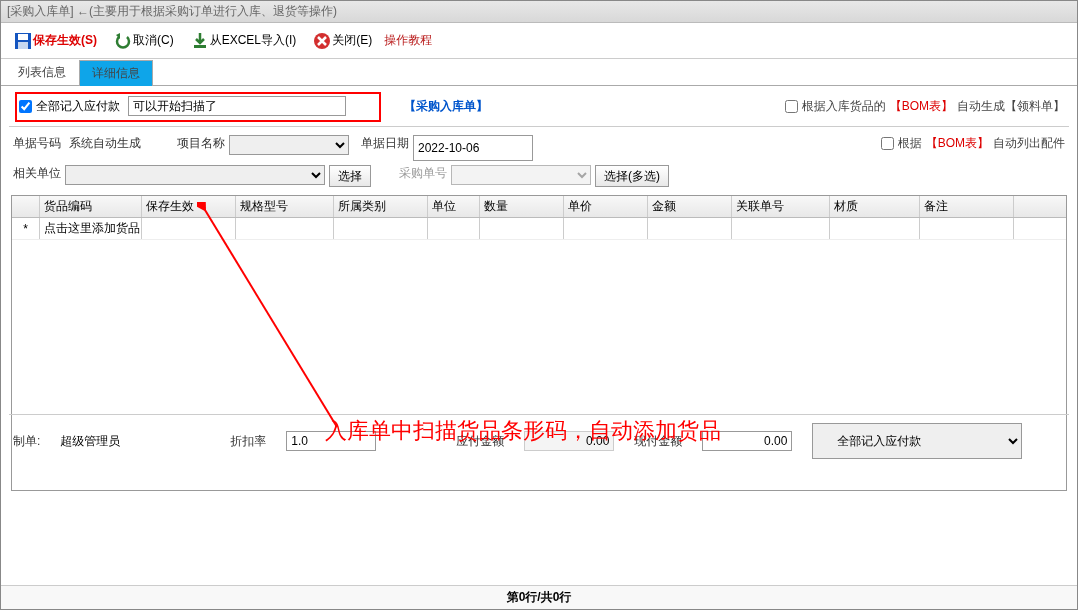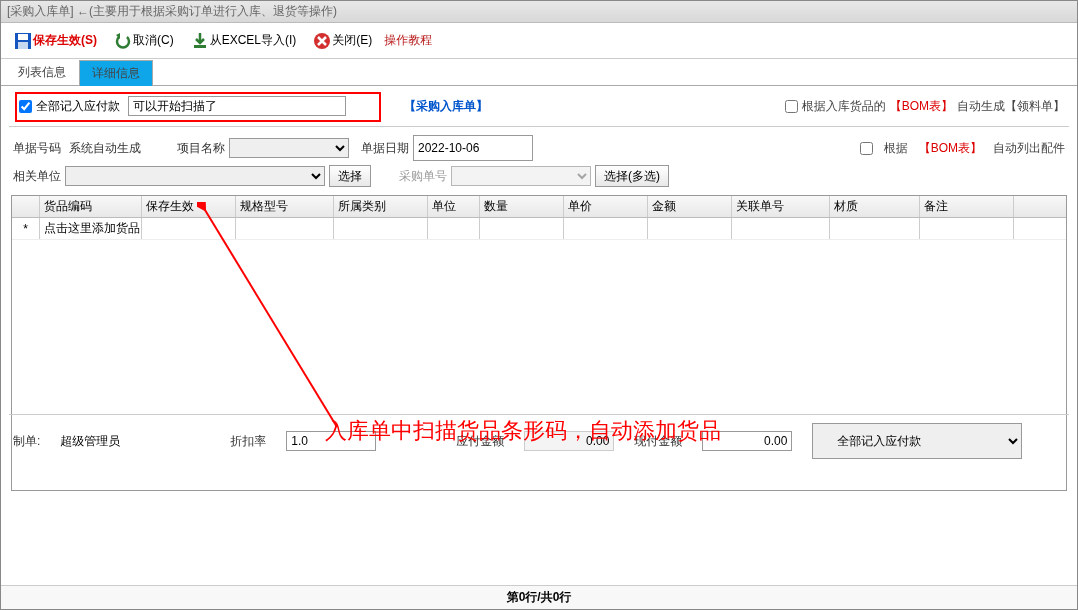--- a/index.html
+++ b/index.html
@@ -25,28 +25,28 @@
 
 .row1 { display: flex; align-items: center; padding: 10px 4px 8px 10px; gap: 8px; }
 .checkbox-wrap { display: flex; align-items: center; gap: 4px; }
 .barcode-input { width: 218px; height: 20px; border: 1px solid #999; padding: 0 4px; font-family: inherit; font-size: 12px; }
 .doc-title { color: #0055cc; font-weight: bold; font-size: 12px; margin-left: 50px; }
 .right-check { margin-left: auto; display: flex; align-items: center; gap: 4px; color: #444; }
 .right-check .bom { color: #d00; }
 
 .hr-line { border-top: 1px solid #ccc; margin: 2px 0 6px 0; }
 
-.form-row { display: flex; align-items: center; padding: 2px 4px; gap: 4px; flex-wrap: wrap; }
+.form-row { display: flex; align-items: flex-start; padding: 2px 4px; gap: 4px; flex-wrap: wrap; }
 .form-label { color: #333; white-space: nowrap; }
 .form-input { height: 16px; border: 1px solid #999; padding: 12px 4px; font-family: inherit; font-size: 12px; }
 .form-select { height: 20px; border: 1px solid #999; font-family: inherit; font-size: 12px; }
 .btn-small { height: 22px; padding: 0 8px; border: 1px solid #999; background: linear-gradient(#fff, #e8e8e8); cursor: pointer; font-family: inherit; font-size: 12px; }
 .readonly-val { color: #333; padding: 0 4px; }
 .disabled-label { color: #999; }
-.right-link { margin-left: auto; display: flex; align-items: center; gap: 11px; color: #444; padding-left: 13px; }
+.right-link { margin-left: auto; display: flex; align-items: center; gap: 4px; color: #444; padding-left: 13px; }
 
 .grid-wrap { border: 1px solid #999; margin: 6px 2px 0 2px; height: 296px; background: #fff; overflow: hidden; position: relative; }
 .grid-header { display: flex; background: linear-gradient(#f8f8f8, #e8e8e8); border-bottom: 1px solid #bbb; height: 22px; }
 .grid-cell { border-right: 1px solid #ccc; padding: 2px 4px; display: flex; align-items: center; overflow: hidden; white-space: nowrap; }
 .grid-row { display: flex; height: 22px; border-bottom: 1px solid #eee; }
 .c0 { width: 28px; } .c1 { width: 102px; } .c2 { width: 94px; } .c3 { width: 98px; }
 .c4 { width: 94px; } .c5 { width: 52px; } .c6 { width: 84px; } .c7 { width: 84px; }
 .c8 { width: 84px; } .c9 { width: 98px; } .c10 { width: 90px; } .c11 { width: 94px; }
 .star { text-align: center; justify-content: center; }
 

